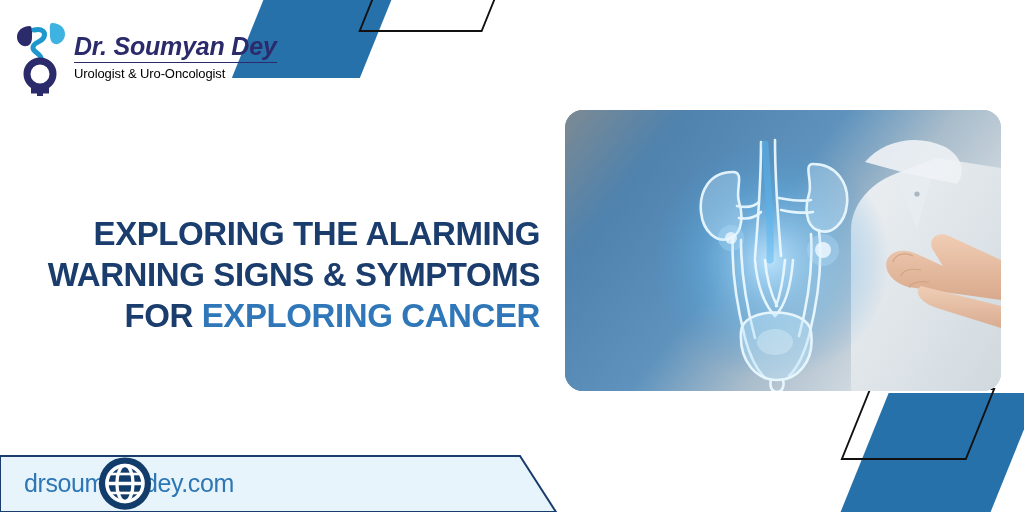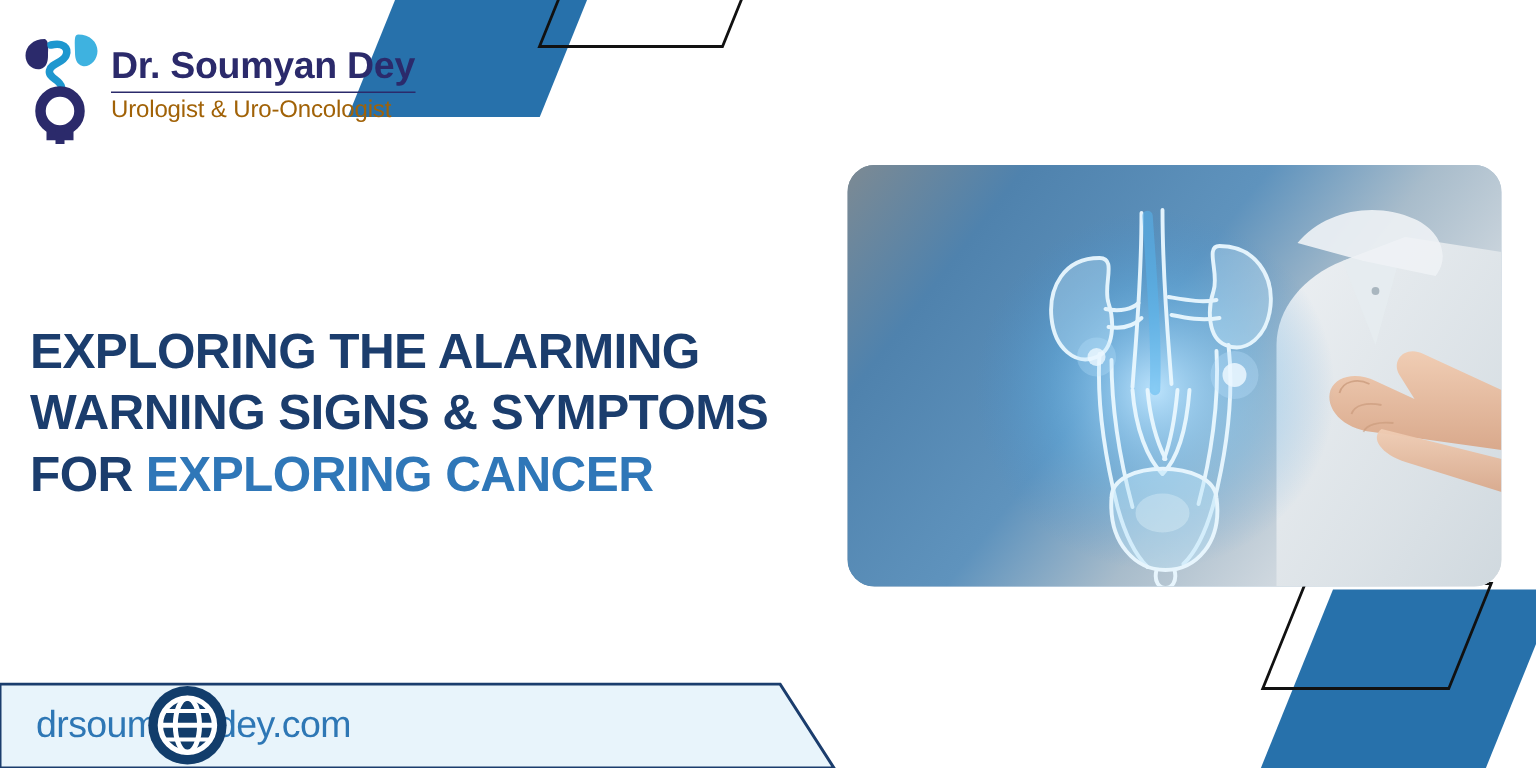--- a/index.html
+++ b/index.html
@@ -67,40 +67,42 @@
   }
   .logo-mark { width: 52px; height: 78px; display: block; }
   .logo-text { display: flex; flex-direction: column; }
   .logo-name {
     font-size: 25px;
     font-weight: bold;
     color: #2b2a6b;
     letter-spacing: -0.2px;
     line-height: 1.05;
     white-space: nowrap;
+    font-style: italic;
   }
   .logo-rule {
     height: 1px;
     background: #2b2a6b;
     margin: 3px 0 3px 0;
     width: 100%;
   }
   .logo-tag {
-    font-size: 16px;
-    color: #a16207;
+    font-size: 13px;
+    color: #000000;
     letter-spacing: -0.1px;
     white-space: nowrap;
   }
 
   
   .headline {
     position: absolute;
     left: 20px;
     top: 213px;
     width: 520px;
+    text-align: right;
   }
   .headline-line {
     font-size: 33px;
     font-weight: bold;
     color: #1b3d6d;
     letter-spacing: -0.4px;
     line-height: 41px;
     white-space: nowrap;
   }
   .accent { color: #2f77b8; }

